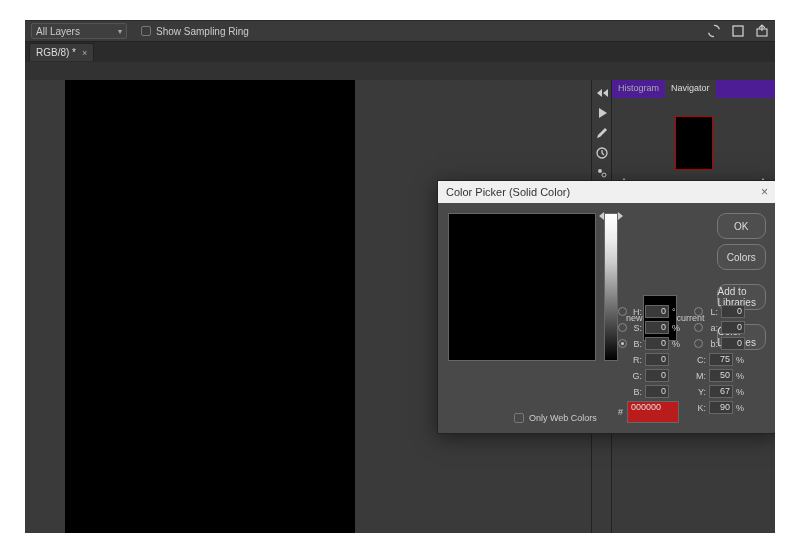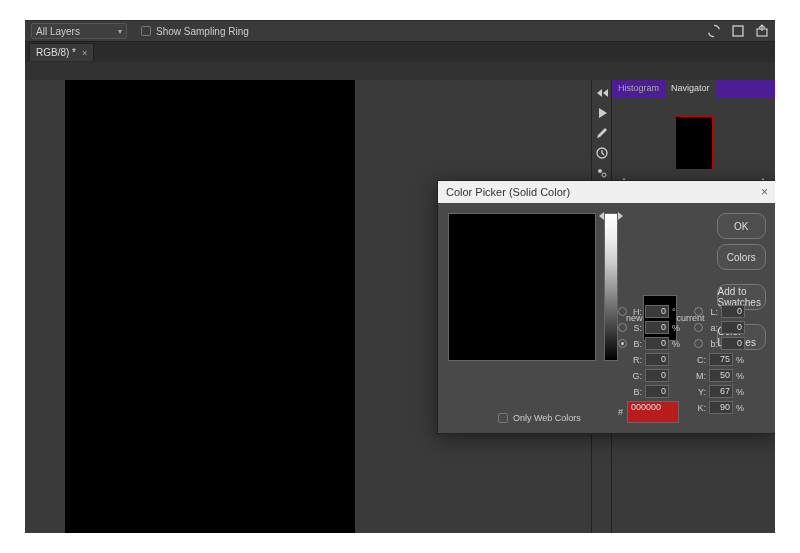--- a/index.html
+++ b/index.html
@@ -64,21 +64,21 @@
   .dbtn { height: 26px; border: 1px solid #777; border-radius: 9px; background: #4e4e4e; color: #ddd; font-size: 10px; display: flex; align-items: center; justify-content: center; cursor: pointer; }
   .fields { position: absolute; left: 180px; top: 102px; right: 10px; display: grid; grid-template-columns: 70px 70px; column-gap: 6px; row-gap: 3px; font-size: 9px; color: #ccc; }
   .frow { display: flex; align-items: center; gap: 3px; }
   .frow .radio { width: 9px; height: 9px; border: 1px solid #888; border-radius: 50%; position: relative; }
   .frow .radio.sel::after { content: ""; position: absolute; inset: 2px; background: #ccc; border-radius: 50%; }
   .frow .lbl { width: 12px; text-align: right; }
   .frow .val { width: 24px; height: 13px; background: #3a3a3a; border: 1px solid #666; color: #ddd; font-size: 9px; text-align: right; padding: 0 2px; }
   .frow .unit { width: 10px; }
   .hexrow { position: absolute; left: 180px; bottom: 10px; display: flex; align-items: center; gap: 4px; font-size: 9px; color: #ccc; }
   .hexrow .hexval { width: 52px; height: 22px; background: #b91c1c; border: 1px solid #666; color: #ddd; font-size: 9px; padding: 0 3px; }
-  .webonly { position: absolute; left: 12px; bottom: 10px; display: flex; align-items: center; font-size: 9px; color: #ccc; padding-left: 48px; }
+  .webonly { position: absolute; left: 28px; bottom: 10px; display: flex; align-items: center; font-size: 9px; color: #ccc; padding-left: 48px; }
 </style>
 </head>
 <body>
 
 <div class="frame">
 <div class="app">
 
 
   <div class="optbar">
     <div class="drop">
@@ -180,21 +180,21 @@
       <div class="swatch-col">
         <span class="swatch-lbl">new</span>
         <div class="swatch"></div>
         <span class="swatch-lbl">current</span>
       </div>
       <div class="right-col">
         <div class="btns">
           <div class="dbtn">OK</div>
           <div class="dbtn">Colors</div>
           <div style="height:4px"></div>
-          <div class="dbtn">Add to Swatches</div>
+          <div class="dbtn">Add to Libraries</div>
           <div style="height:4px"></div>
           <div class="dbtn">Color Libraries</div>
         </div>
       </div>
 
       <div class="fields">
         <div class="frow">
               <span class="radio"></span>
               <span class="lbl">H:</span>
               <span class="val">0</span>

